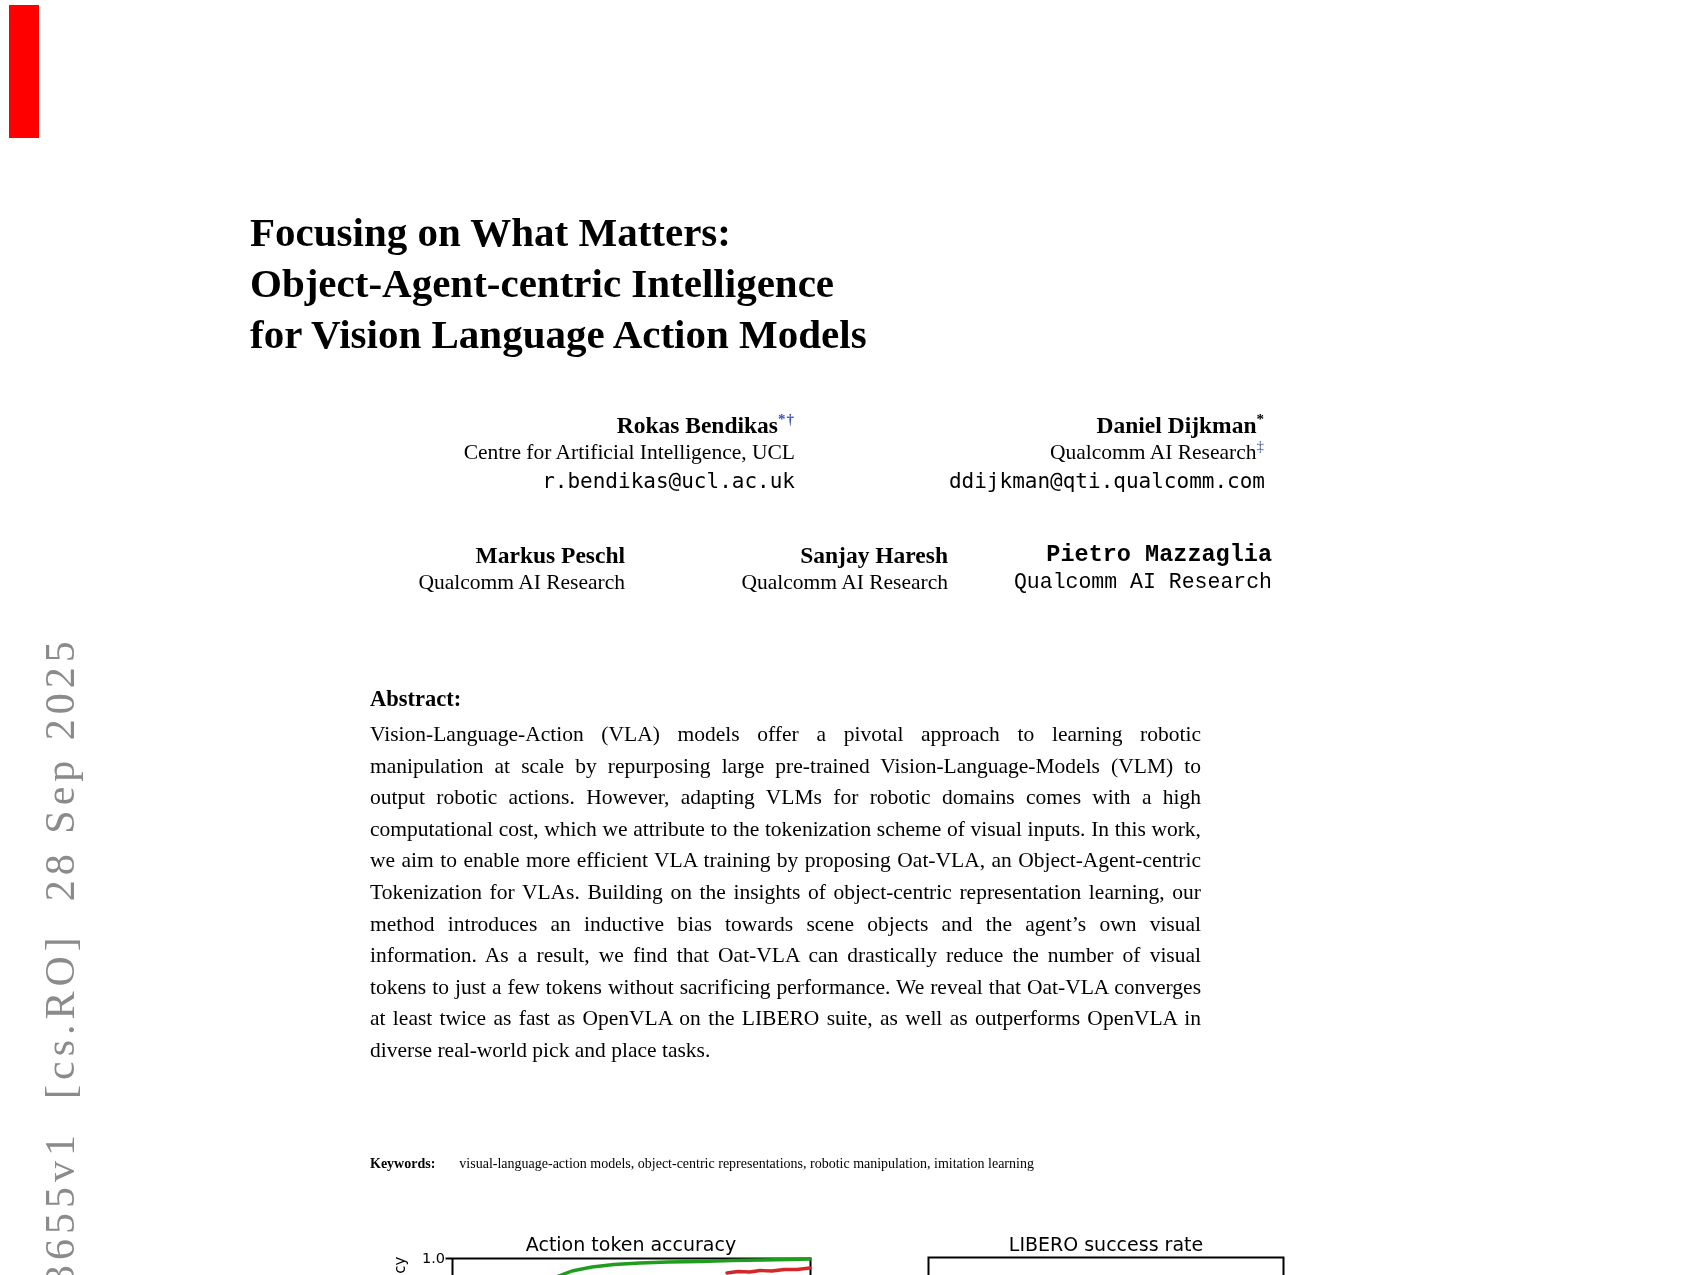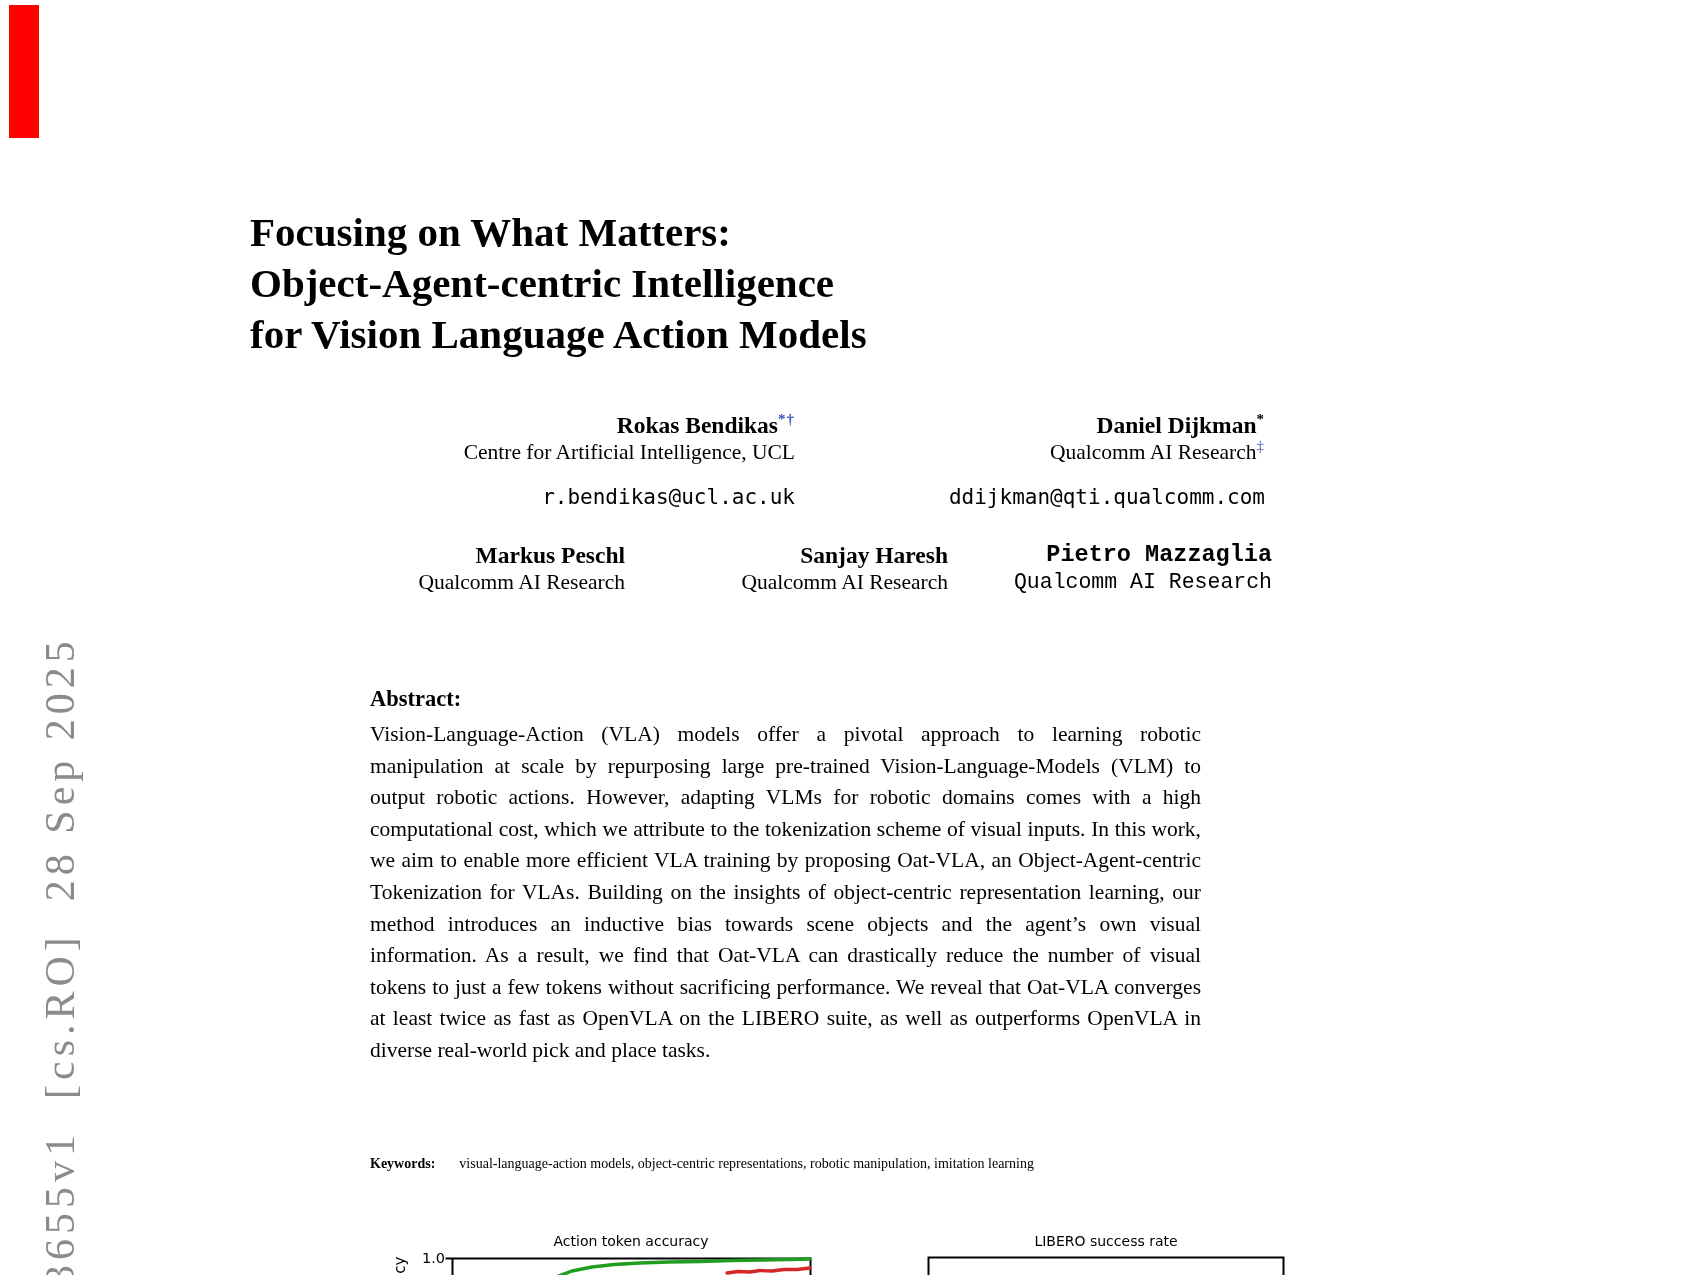--- a/index.html
+++ b/index.html
@@ -11,33 +11,33 @@
   .watermark{position:absolute;left:36px;top:1286px;transform:rotate(-90deg);
              transform-origin:0 0;white-space:pre;font-size:42px;letter-spacing:5px;
              color:#8b8b8b;font-family:"Liberation Serif", serif;}
 
   .title-block{position:absolute;left:250px;width:1070px;top:207px;text-align:left;
                font-weight:bold;font-size:41px;line-height:51px;}
 
   .auth-col{position:absolute;text-align:right;}
   .auth-name{font-size:23.5px;font-weight:bold;line-height:28px;}
   .auth-aff{font-size:21.5px;line-height:27px;margin-top:0;}
-  .auth-email{font-family:"DejaVu Sans Mono", monospace;font-size:21px;line-height:27px;margin-top:18px;}
+  .auth-email{font-family:"DejaVu Sans Mono", monospace;font-size:21px;line-height:27px;margin-top:2px;}
   sup.fn{font-size:15px;vertical-align:super;line-height:0;letter-spacing:1px;}
   .sup-blue{color:#3d52ad;}
   .sup-black{color:#000;}
 
   .abstract-label{position:absolute;left:370px;top:686px;font-size:22.5px;font-weight:bold;}
   .abstract-body{position:absolute;left:370px;top:719px;width:831px;font-size:21.5px;
                  line-height:31.6px;text-align:justify;text-justify:inter-word;}
   .keywords{position:absolute;left:370px;top:1148px;width:831px;font-size:14px;
             line-height:31.6px;text-align:justify;}
   .kw-gap{display:inline-block;width:24px;}
 
-  .chart-title{position:absolute;top:1233px;text-align:center;font-size:14px;
+  .chart-title{position:absolute;top:1233px;text-align:center;font-size:19px;
                font-family:"DejaVu Sans", sans-serif;color:#000;}
   .chart-title.left{left:452px;width:358px;}
   .chart-title.right{left:928px;width:356px;}
   .ytick{position:absolute;left:405px;top:1250px;width:40px;text-align:right;
          font-size:14.5px;font-family:"DejaVu Sans", sans-serif;}
   .ylabel{position:absolute;left:391px;top:1325px;transform:rotate(-90deg);
           transform-origin:0 0;font-size:15px;font-family:"DejaVu Sans", sans-serif;
           white-space:pre;}
   .chart-svg{position:absolute;left:0;top:0;pointer-events:none;}
 </style>

